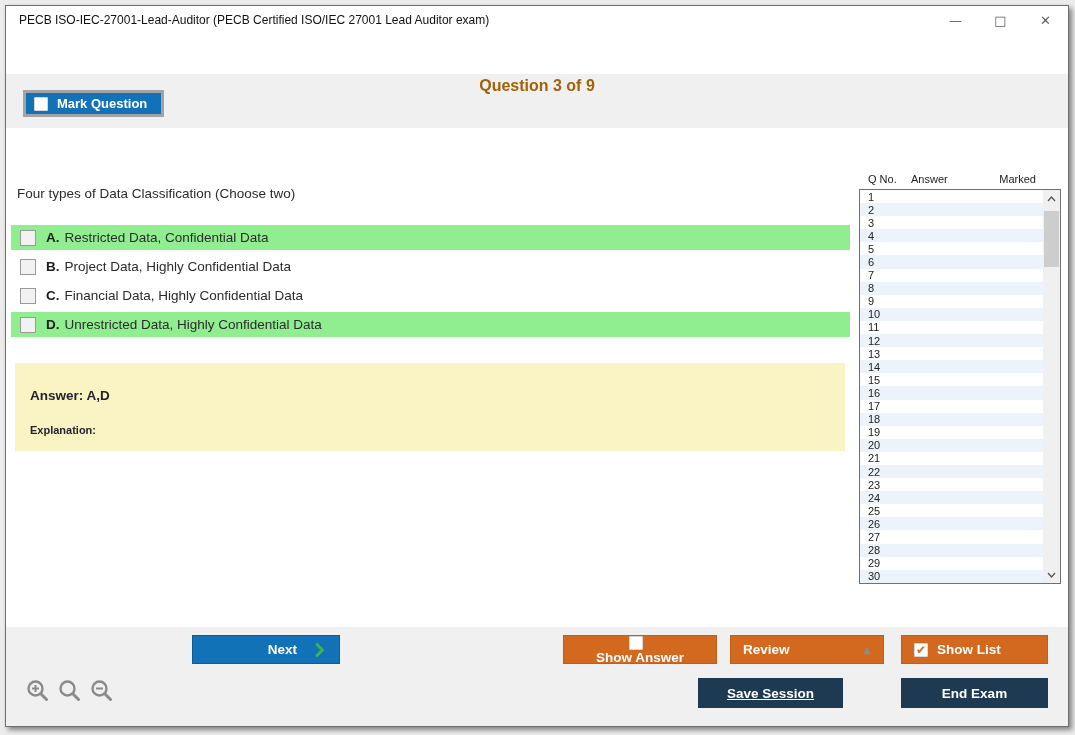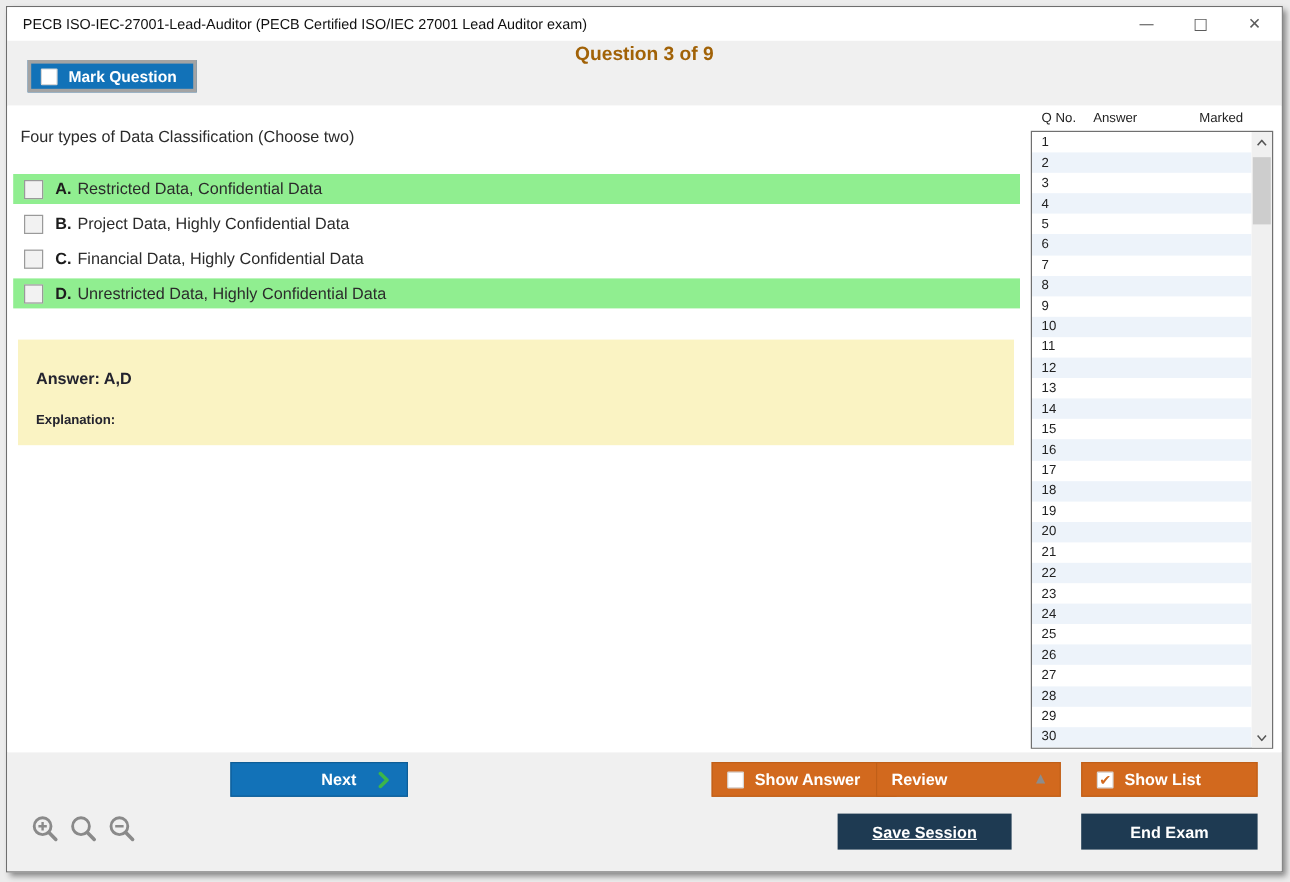--- a/index.html
+++ b/index.html
@@ -9,21 +9,21 @@
     font-family: "Liberation Sans", sans-serif;
     position: relative;
     overflow: hidden;
   }
   .window {
     position: absolute; left: 5px; top: 5px;
     width: 1064px; height: 722px;
     background: #ffffff;
     border: 1px solid #6e6e6e;
     box-shadow: 3px 3px 5px rgba(0,0,0,0.45);
-    display: flex; flex-direction: column;
+    display: flex; flex-direction: column; gap: 40px;
   }
   
   .titlebar {
     height: 28px; background: #ffffff;
     display: flex; align-items: center; flex-shrink: 0;
   }
   .titlebar-text {
     font-size: 12px; color: #111; padding-left: 13px; flex: 1;
     white-space: nowrap;
   }
@@ -134,21 +134,21 @@
   .next-btn { left: 186px; width: 148px; justify-content: flex-end; padding-right: 14px; }
   .prev-btn .label { margin-left: 18px; }
   .next-btn .label { margin-right: 18px; }
   .chev { display: flex; align-items: center; }
   .orange-btn {
     position: absolute; top: 8px; height: 29px;
     background: #d2691e; color: #fff; font-size: 13.5px; font-weight: bold;
     border: 1px solid #c05f18;
     display: flex; align-items: center; padding: 0 12px;
   }
-  .show-answer-btn { left: 587px; width: 154px; }
+  .show-answer-btn { left: 557px; width: 154px; flex-direction: column; }
   .review-btn { left: 724px; width: 154px; justify-content: space-between; }
   .show-list-btn { left: 895px; width: 147px; }
   .review-caret { color: #8c8c8c; font-size: 10px; font-family: "DejaVu Sans", sans-serif; }
   .check-mark { color: #d2691e; font-size: 12px; line-height: 1; font-family: "DejaVu Sans", sans-serif; }
   .navy-btn {
     position: absolute; top: 51px; height: 30px;
     background: #1e3a52; color: #fff; font-size: 13.5px; font-weight: bold;
     border: none;
     display: flex; align-items: center; justify-content: center;
   }

